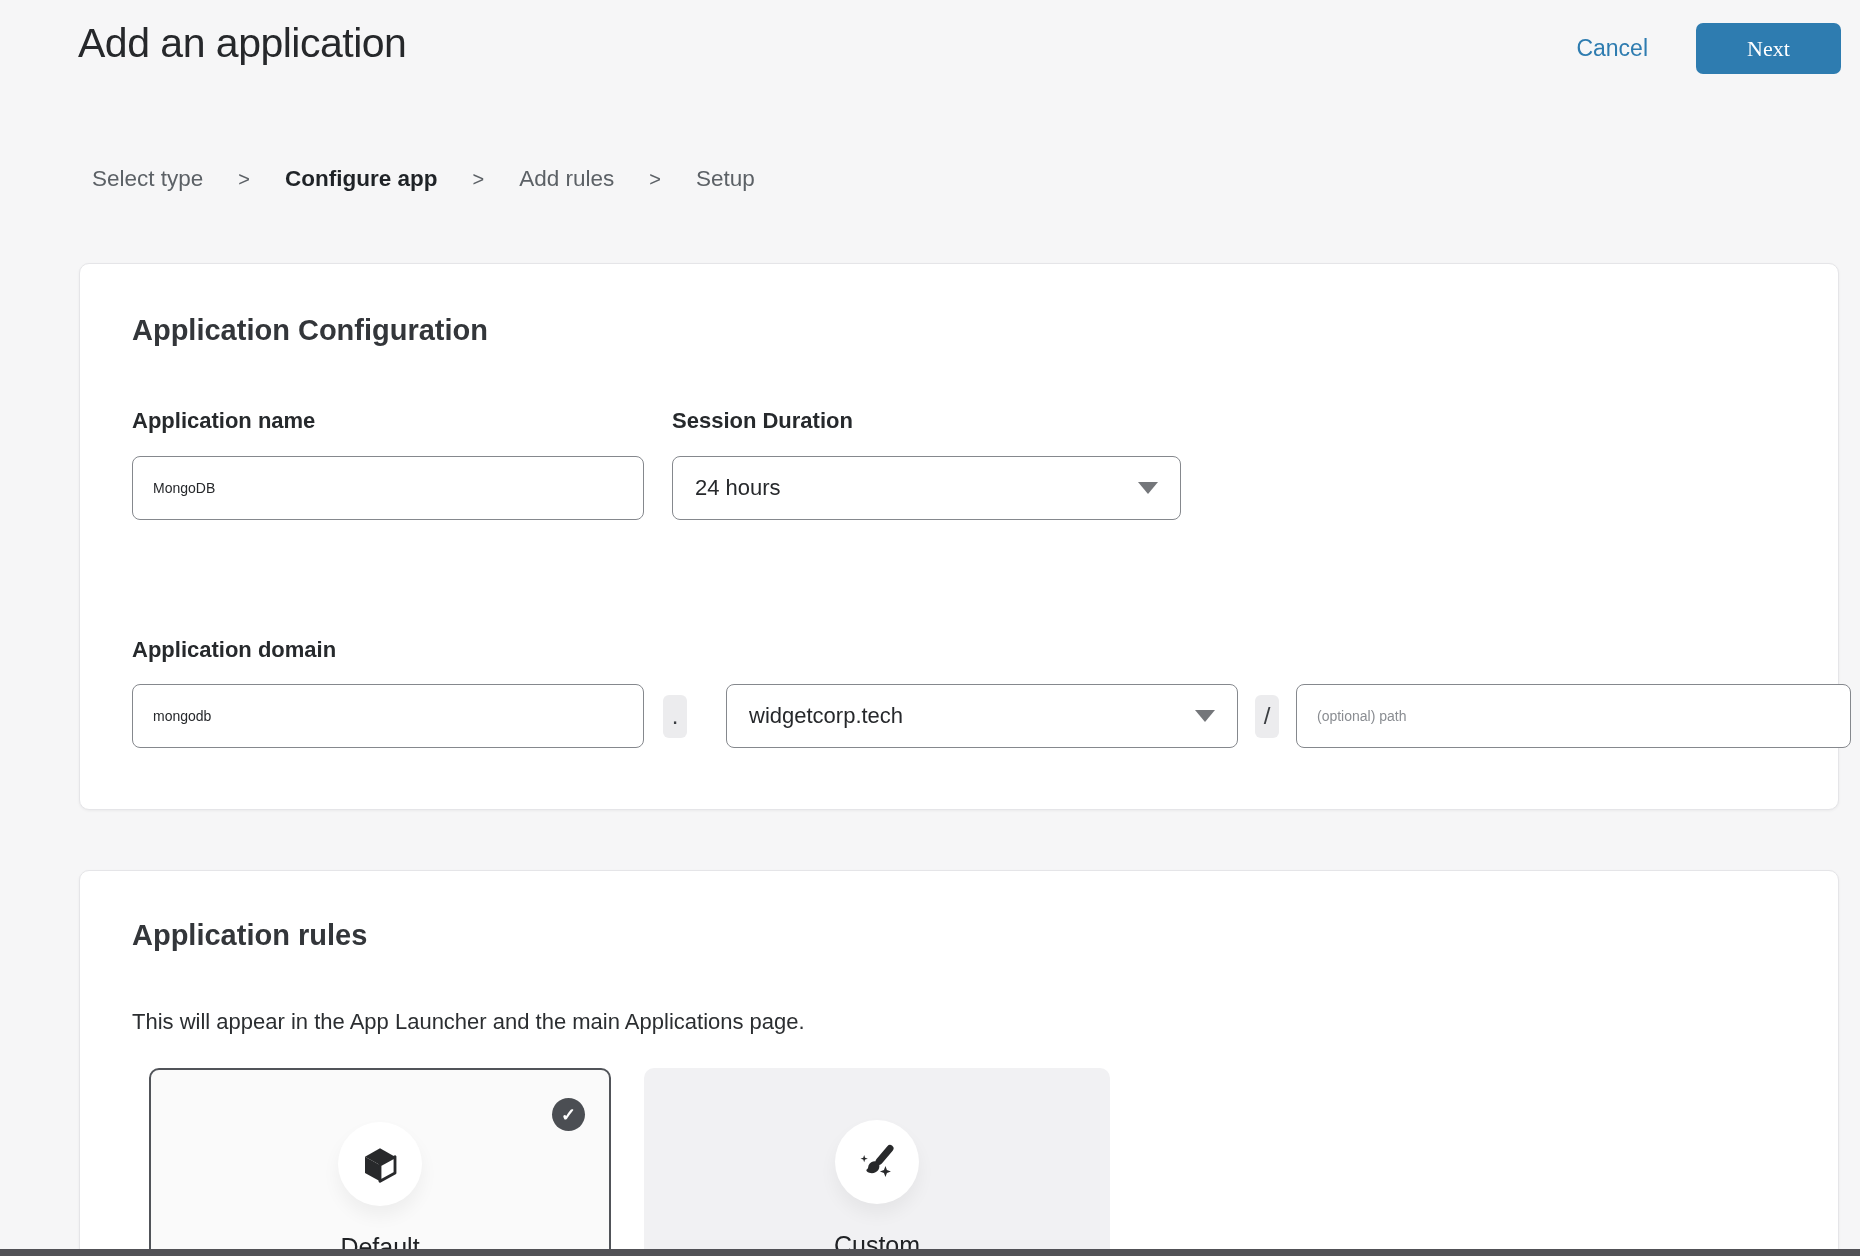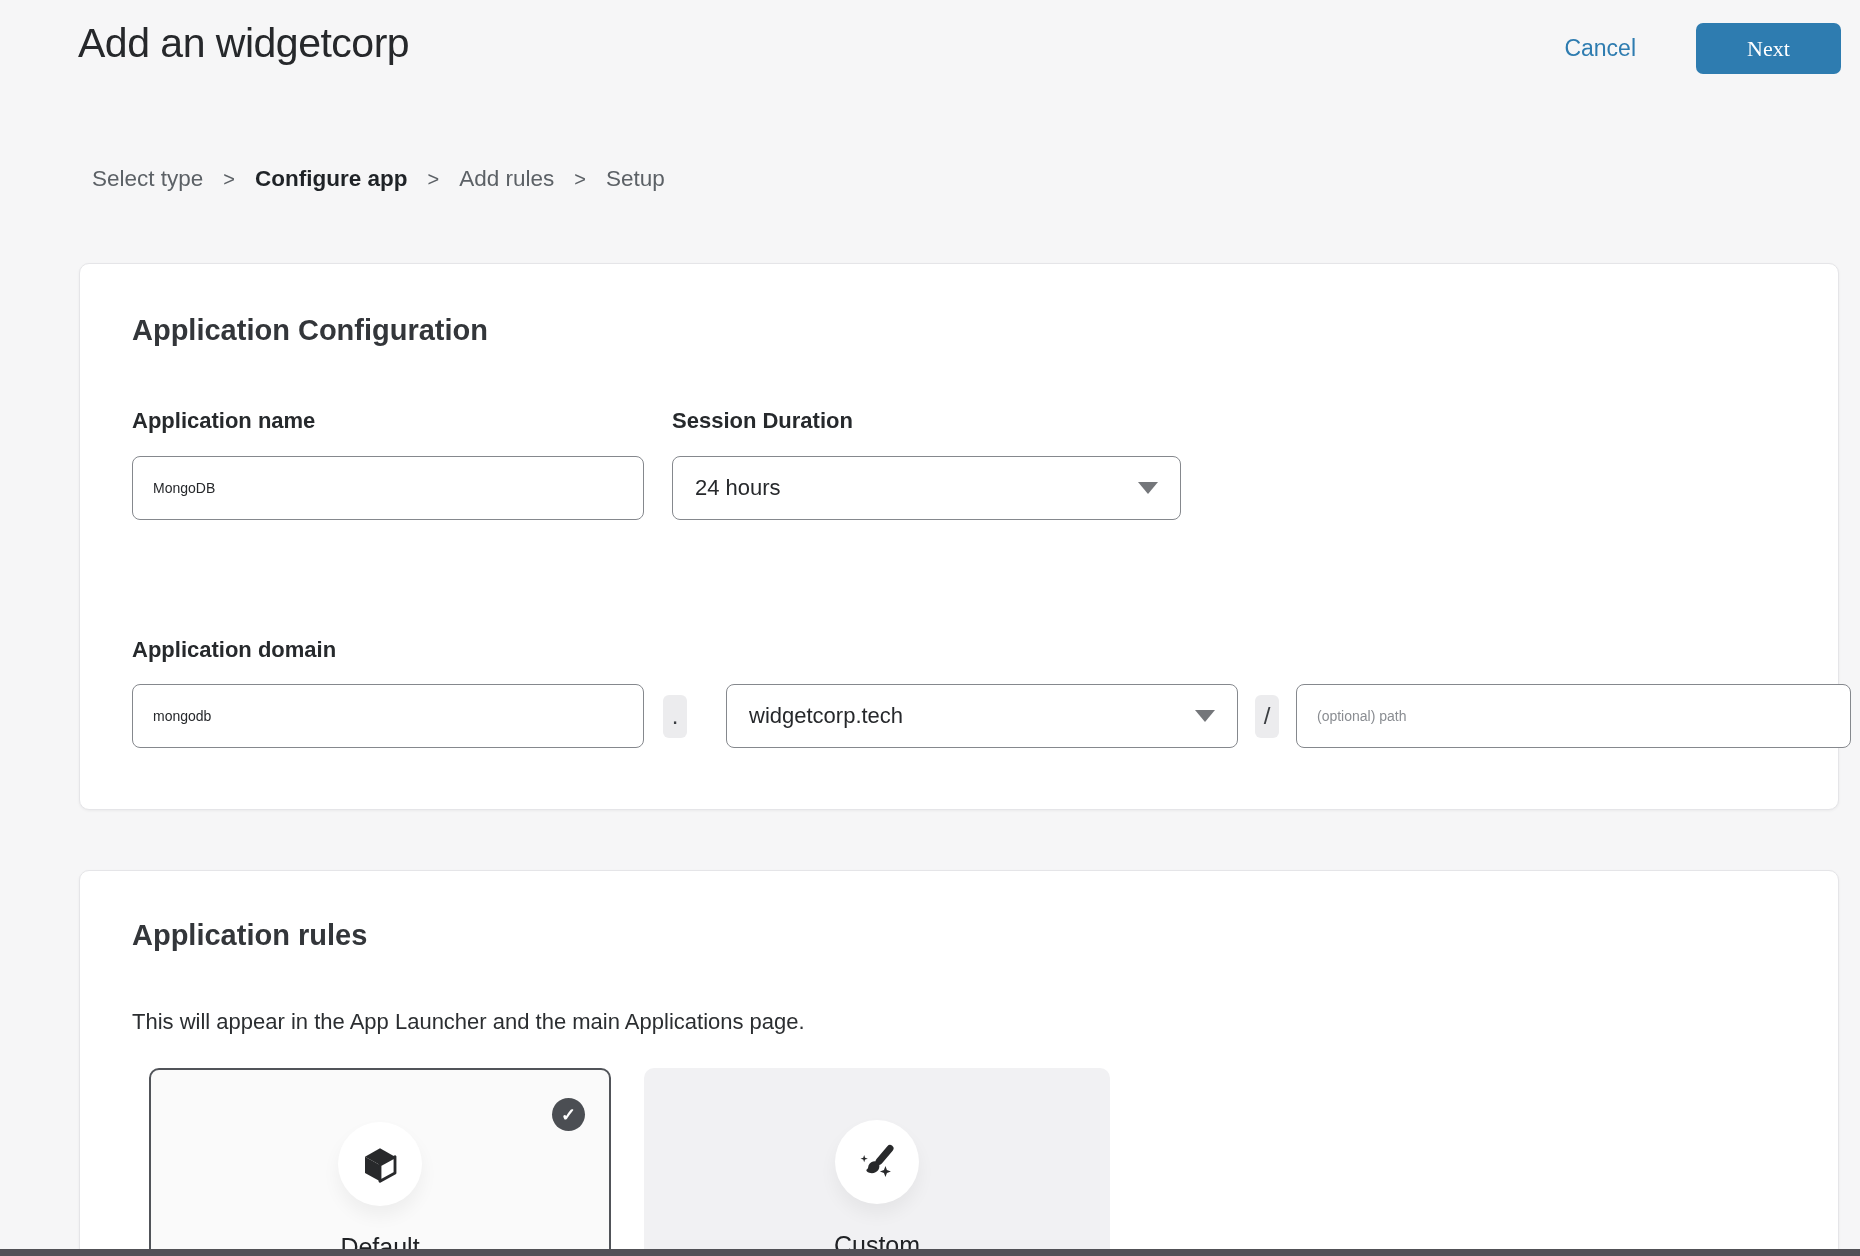--- a/index.html
+++ b/index.html
@@ -13,35 +13,35 @@
   }
 
   
   .page-title {
     position: absolute; left: 78px; top: 20px;
     font-size: 41px; font-weight: 400; letter-spacing: -0.5px;
     color: #26282b;
   }
   .header-actions {
     position: absolute; top: 23px; right: 19px;
-    display: flex; align-items: center; gap: 60px;
+    display: flex; align-items: center; gap: 48px;
   }
   .cancel-link {
     font-size: 23px; color: #2e7cb0; cursor: pointer;
   }
   .next-btn {
     width: 145px; height: 51px; border: none; border-radius: 7px;
     background: #2e7cb0; color: #ffffff; font-size: 22px;
     font-family: Liberation Serif, serif; cursor: pointer;
   }
 
   
   .steps {
     position: absolute; left: 92px; top: 166px;
-    display: flex; align-items: center; gap: 20px;
+    display: flex; align-items: center; gap: 35px;
     font-size: 22.5px; color: #5c6166;
   }
   .steps .step { cursor: pointer; }
   .steps .step.active { color: #1f2327; font-weight: 700; }
   .steps .sep { color: #5c6166; font-size: 20px; }
 
   
   .card {
     position: absolute; left: 79px; width: 1760px;
     background: #ffffff; border: 1px solid #e5e5e8; border-radius: 10px;
@@ -138,21 +138,21 @@
 
   
   .bottom-bar {
     position: absolute; left: 0; top: 1249px; width: 1860px; height: 7px;
     background: #515156;
   }
 </style>
 </head>
 <body>
 
-<div class="page-title">Add an widgetcorp</div>
+<div class="page-title">Add an application</div>
 <div class="header-actions">
   <span class="cancel-link">Cancel</span>
   <button class="next-btn">Next</button>
 </div>
 
 <div class="steps">
   <span class="step">Select type</span>
   <span class="sep">&gt;</span>
   <span class="step active">Configure app</span>
   <span class="sep">&gt;</span>

